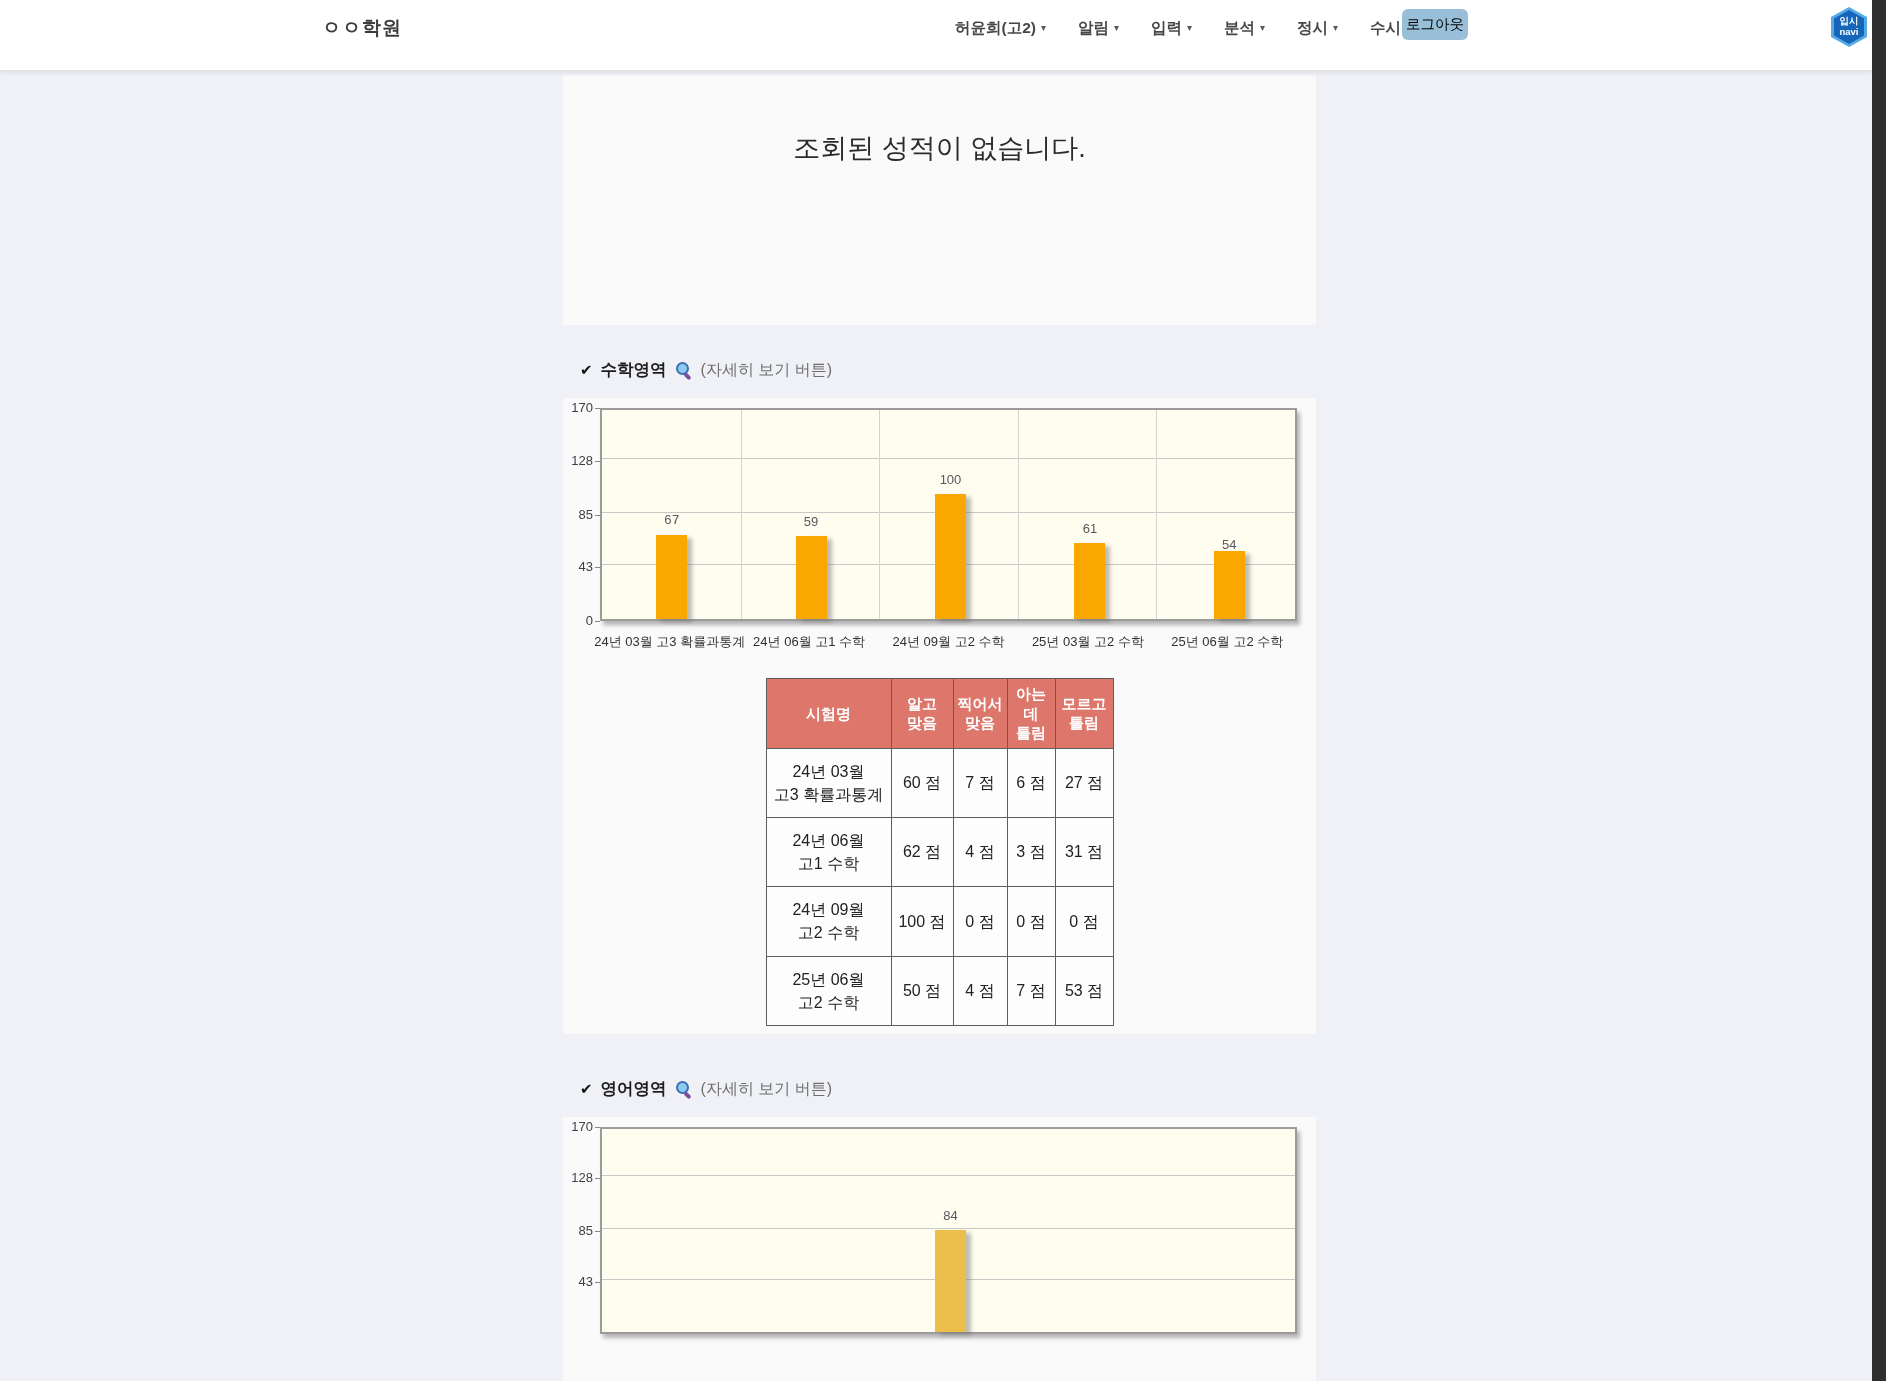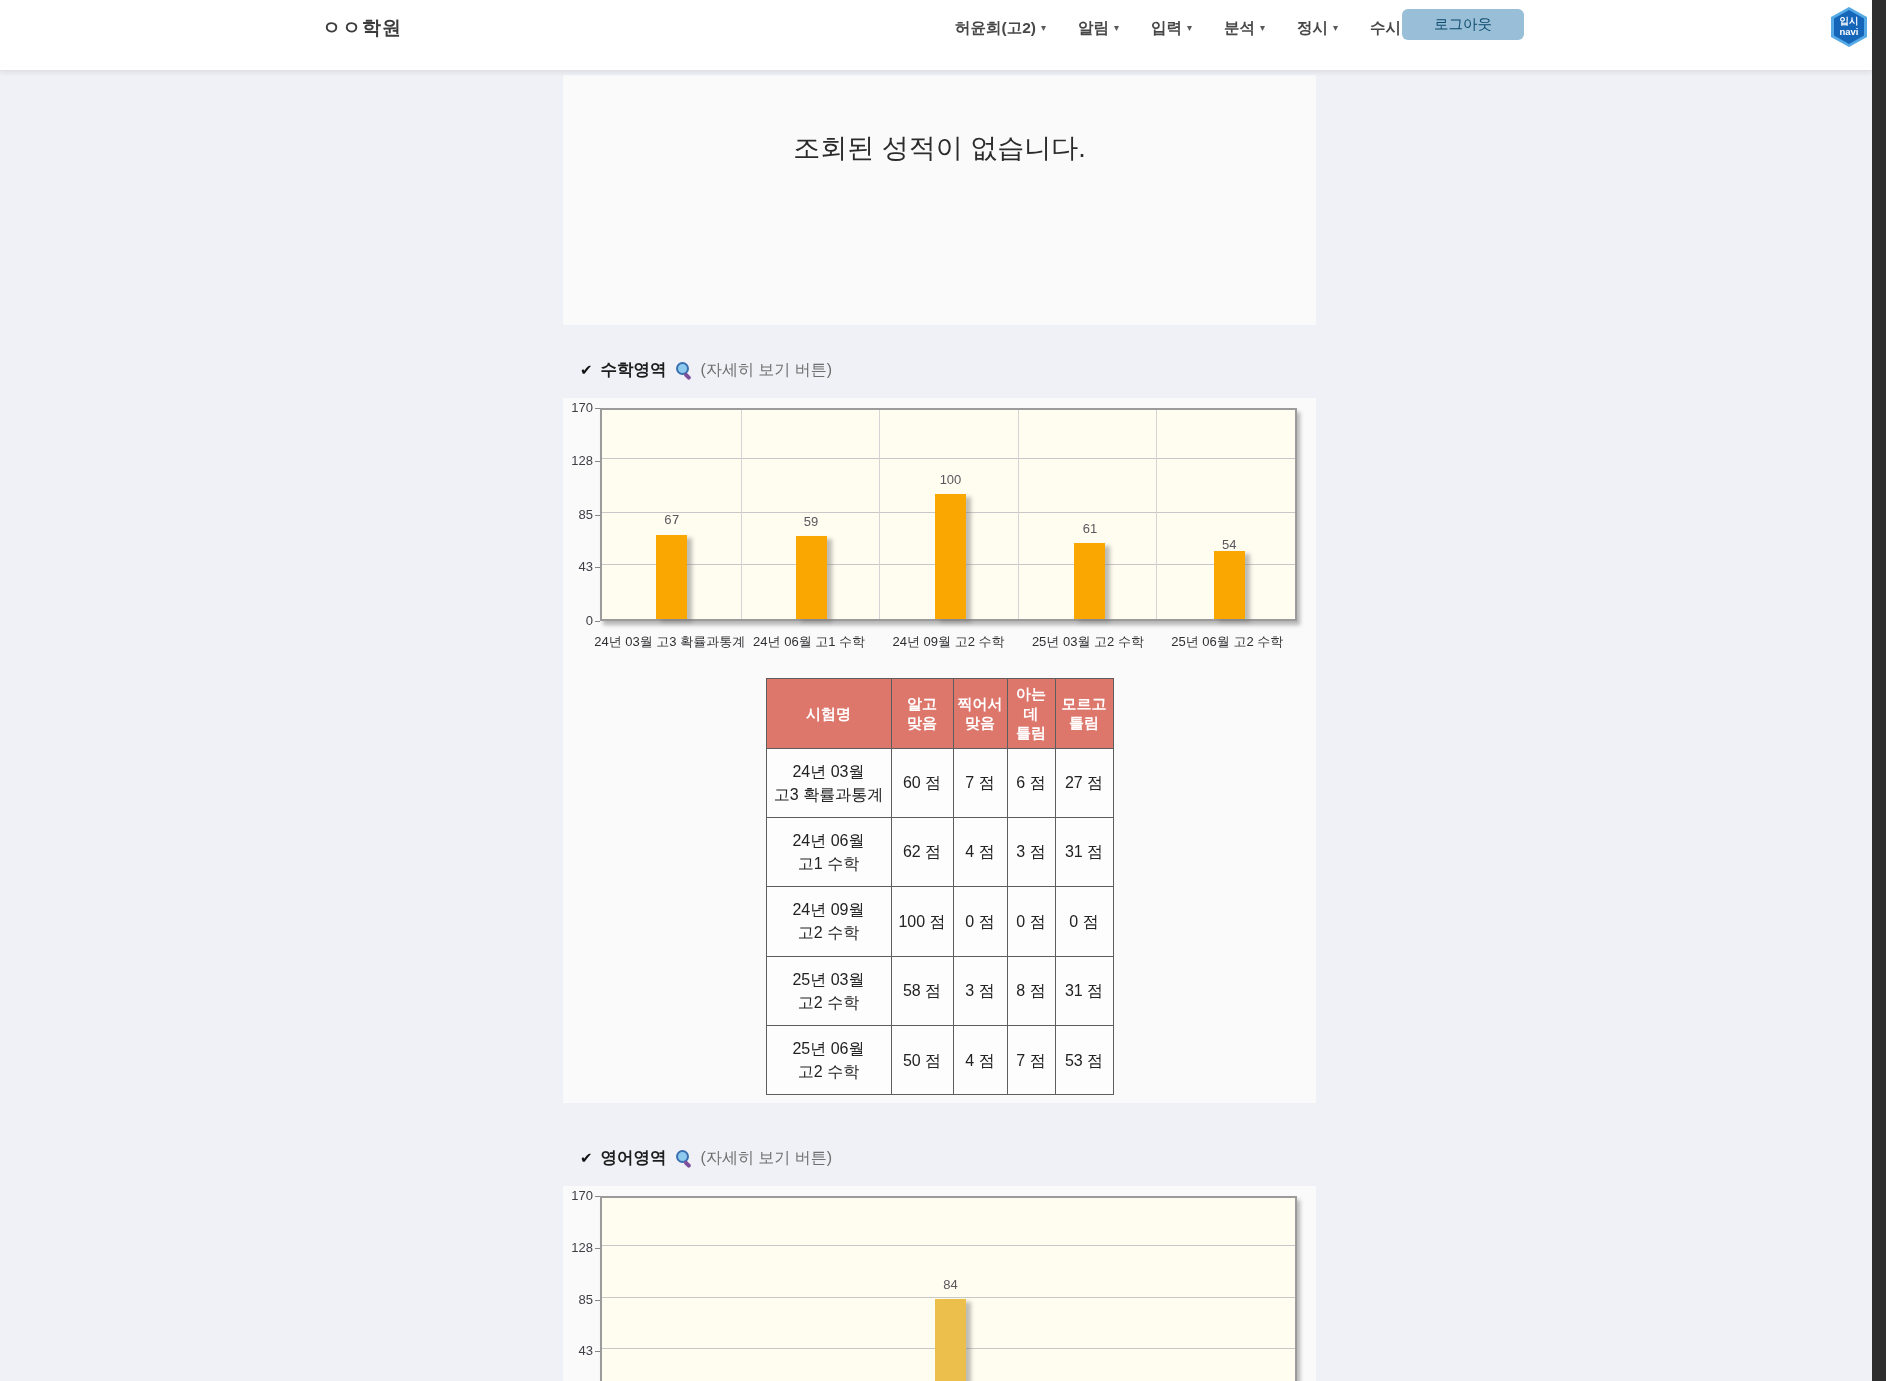--- a/index.html
+++ b/index.html
@@ -8,22 +8,22 @@
 
   
   .navbar { position:absolute; left:0; top:0; width:1872px; height:71px; background:#ffffff;
             border-bottom:1px solid #e2e2e2; box-shadow:0 2px 5px rgba(0,0,0,.07); z-index:5; }
   .nav-content { position:absolute; left:0; top:0; height:56px; width:100%; }
   .brand { position:absolute; left:322px; top:0; height:56px; line-height:56px;
            font-size:19px; font-weight:bold; color:#3c3c3c; letter-spacing:1px; cursor:pointer; }
   .nav-menu { position:absolute; left:955px; top:0; height:56px; display:flex; align-items:center; gap:32px; }
   .nav-item { font-size:15.5px; font-weight:600; color:#474747; cursor:pointer; white-space:nowrap; }
   .nav-item .caret { font-size:10px; color:#5a5a5a; margin-left:5px; position:relative; top:-2px; }
-  .logout-btn { position:absolute; left:1402px; top:9px; background:#98bfd7; color:#0c4a6e;
-                border:none; border-radius:6px; font-size:14.5px; padding:6px 32px;
+  .logout-btn { position:absolute; left:1402px; top:9px; background:#98bfd7; color:#000000;
+                border:none; border-radius:6px; font-size:14.5px; padding:6px 4px;
                 font-family:inherit; cursor:pointer; }
   .hex-logo { position:absolute; left:1831px; top:7px; width:36px; height:40px; cursor:pointer;
               background:#55aae6; clip-path:polygon(50% 0,100% 25%,100% 75%,50% 100%,0 75%,0 25%);
               display:flex; align-items:center; justify-content:center; }
   .hex-inner { width:30px; height:34px; background:#1565b8;
                clip-path:polygon(50% 0,100% 25%,100% 75%,50% 100%,0 75%,0 25%);
                display:flex; flex-direction:column; align-items:center; justify-content:center;
                color:#fff; font-size:9.5px; line-height:1.15; font-weight:bold; }
   .scrollbar-strip { position:absolute; right:0; top:0; width:14px; height:1381px; background:#2e2e2e; z-index:9; }
 
@@ -184,28 +184,20 @@
           </tr>
           <tr>
             <td class="name">24년 09월
 고2 수학</td>
             <td>100 점</td>
             <td>0 점</td>
             <td>0 점</td>
             <td>0 점</td>
           </tr>
           <tr>
-            <td class="name">25년 03월
-고2 수학</td>
-            <td>58 점</td>
-            <td>3 점</td>
-            <td>8 점</td>
-            <td>31 점</td>
-          </tr>
-          <tr>
             <td class="name">25년 06월
 고2 수학</td>
             <td>50 점</td>
             <td>4 점</td>
             <td>7 점</td>
             <td>53 점</td>
           </tr>
         </tbody>
       </table>
   </section>

